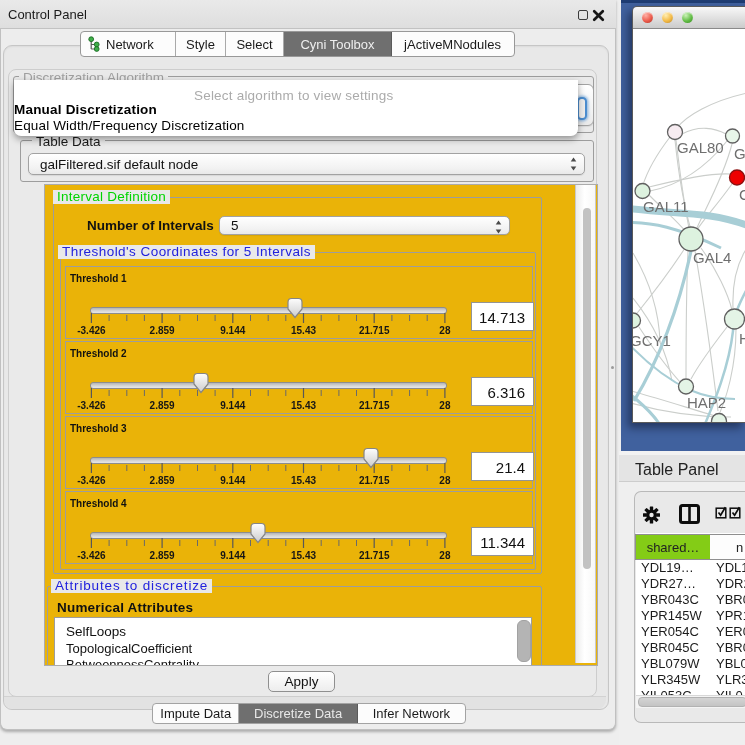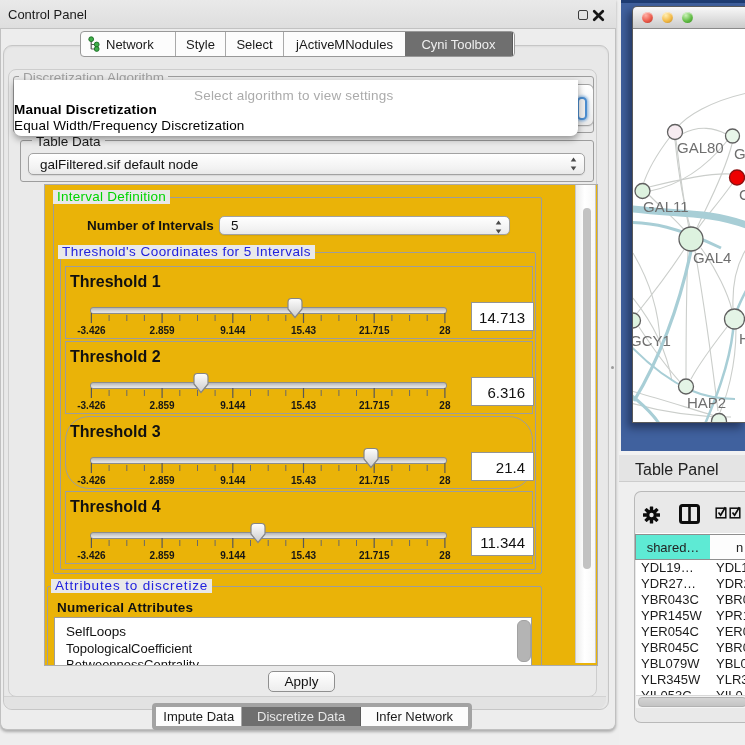--- a/index.html
+++ b/index.html
@@ -6,21 +6,21 @@
   body{width:745px;height:745px;overflow:hidden;font-family:"Liberation Sans",sans-serif;background:#eeeeee;}
   #root{position:absolute;left:0;top:0;width:745px;height:745px;overflow:hidden;}
   .abs{position:absolute;}
   .gbox{position:absolute;border:1px solid #9d9d9d;border-radius:3px;}
   .gtitle{position:absolute;background:#e9e9e9;padding:0 4px;font-size:13.5px;line-height:14px;white-space:nowrap;}
   .combo{position:absolute;background:linear-gradient(#ffffff,#f2f2f2 70%,#e9e9e9);border:1px solid #a2a2a2;border-radius:5px;box-shadow:0 1px 1px rgba(0,0,0,0.08);}
   .combo .ct{position:absolute;left:11px;top:0;bottom:0;display:flex;align-items:center;font-size:13.5px;color:#111;}
   .stepper{position:absolute;top:0;bottom:0;display:flex;align-items:center;}
   .vfield{position:absolute;background:#ffffff;border:1px solid #949494;font-size:15px;color:#111;display:flex;align-items:center;justify-content:flex-end;padding-right:8px;padding-top:2px;}
   .thbox{position:absolute;border:1px solid #9d9d9d;left:20px;width:466px;height:71px;}
-  .thlabel{position:absolute;left:4px;top:6px;font-weight:bold;font-size:16px;color:#111;}
+  .thlabel{position:absolute;left:4px;top:6px;font-weight:bold;font-size:10px;color:#111;}
   .track{position:absolute;left:24px;top:40px;width:355px;height:5px;border:1px solid #8d8d8d;border-radius:3px;background:linear-gradient(#b5b5b5,#d9d9d9 60%,#e6e6e6);}
   .seg{display:flex;align-items:center;justify-content:center;font-size:13px;color:#1a1a1a;white-space:nowrap;}
   .tick-svg{position:absolute;left:0;top:0;}
 </style>
 </head>
 <body>
 <div id="root">
   <div class="abs" style="left:0;top:0;width:614px;height:729px;background:#ededed;border:1px solid #c0c0c0;border-top:none;border-radius:0 0 7px 7px;box-shadow:0 1.5px 3px rgba(0,0,0,0.28);"></div>
 
   <div class="abs" style="left:0;top:0;width:616px;height:28px;background:linear-gradient(#e9e9e9,#dedede);border-bottom:1px solid #c2c2c2;"></div>
@@ -38,22 +38,22 @@
     <div class="seg" style="width:95px;border-right:1px solid #a9a9a9;justify-content:flex-start;padding-left:7px;box-sizing:border-box;">
       <svg width="12" height="16" viewBox="0 0 12 16" style="margin-right:6px;">
           <path d="M3.2 4 L3.2 13 M3.2 8.5 L8.5 8.5 M3.2 13 L8.5 13" stroke="#5a5a5a" stroke-width="1.2" fill="none"></path>
           <circle cx="3.2" cy="3.2" r="2.4" fill="#3fae49" stroke="#1c6b24" stroke-width="0.9"></circle>
           <circle cx="8.7" cy="8.5" r="2.4" fill="#3fae49" stroke="#1c6b24" stroke-width="0.9"></circle>
           <circle cx="8.7" cy="13" r="2.4" fill="#3fae49" stroke="#1c6b24" stroke-width="0.9"></circle>
         </svg>
       Network</div>    
       <div class="seg" style="width:49px;border-right:1px solid #a9a9a9;">Style</div>
     <div class="seg" style="width:57px;border-right:1px solid #a9a9a9;">Select</div>
+    <div class="seg" style="width:107px;background:#6f6f6f;color:#efefef;border-right:1px solid #5a5a5a;">Cyni Toolbox</div>
     <div class="seg" style="width:121px;">jActiveMNodules</div>
-    <div class="seg" style="width:107px;background:#6f6f6f;color:#efefef;border-right:1px solid #5a5a5a;">Cyni Toolbox</div>
   </div>
 
   <div class="gbox" style="left:13px;top:76px;width:579px;height:55px;"></div>
   <div class="gtitle" style="left:19px;top:71px;color:#9f9f9f;">Discretization Algorithm</div>
 
   <div class="combo" style="left:22px;top:84px;width:570px;height:40px;border-radius:6px;"></div>
   <div class="abs" style="left:577px;top:97px;width:6px;height:19px;border:2px solid #4b8cce;border-radius:4.5px;background:#ededed;box-shadow:0 0 2.5px 1.5px rgba(90,150,210,0.6);"></div>
 
   <div class="gbox" style="left:20px;top:140px;width:572px;height:40px;"></div>
   <div class="gtitle" style="left:32px;top:135px;color:#1a1a1a;">Table Data</div>
@@ -160,21 +160,21 @@
           <defs>
             <linearGradient id="tg1" x1="0" y1="0" x2="0" y2="1">
               <stop offset="0" stop-color="#fdfdfd"></stop>
               <stop offset="1" stop-color="#cccccc"></stop>
             </linearGradient>
           </defs>
           <path d="M2 5.2 Q2 1.5 5.5 1.5 L12.5 1.5 Q16 1.5 16 5.2 L16 12 L9 20.5 L2 12 Z" fill="url(#tg1)" stroke="#858585" stroke-width="1.2"></path>
         </svg>
       <div class="vfield" style="left:405px;top:35px;width:53px;height:25px;">6.316</div>
     </div>
-    <div class="thbox" style="top:231px;border-radius:24px;">
+    <div class="thbox" style="top:231px;">
       <div class="thlabel">Threshold 3</div>
       <div class="track"></div>
       <svg class="tick-svg" style="left:20px;top:46px;" width="364" height="11" viewBox="0 0 364 11">
           <line x1="5.4" y1="0" x2="5.4" y2="10" stroke="#585858" stroke-width="1.2"></line>
           <line x1="23.1" y1="2" x2="23.1" y2="8" stroke="#6a6a6a" stroke-width="1"></line>
           <line x1="40.8" y1="2" x2="40.8" y2="8" stroke="#6a6a6a" stroke-width="1"></line>
           <line x1="58.4" y1="2" x2="58.4" y2="8" stroke="#6a6a6a" stroke-width="1"></line>
           <line x1="76.1" y1="0" x2="76.1" y2="10" stroke="#585858" stroke-width="1.2"></line>
           <line x1="93.8" y1="2" x2="93.8" y2="8" stroke="#6a6a6a" stroke-width="1"></line>
           <line x1="111.5" y1="2" x2="111.5" y2="8" stroke="#6a6a6a" stroke-width="1"></line>
@@ -267,21 +267,21 @@
   <div class="abs" style="left:575px;top:185px;width:19px;height:478px;background:linear-gradient(90deg,#ececec,#ffffff 45%,#f7f7f7);border-left:1px solid #c9c9c9;border-right:1px solid #c9c9c9;"></div>
   <div class="abs" style="left:582.5px;top:208px;width:8.5px;height:361px;border-radius:5px;background:#c2c2c2;"></div>
 
   <div class="abs" style="left:14px;top:80px;width:564px;height:56px;background:#ffffff;border-radius:0 0 7px 7px;box-shadow:0 3px 7px rgba(0,0,0,0.38);"></div>
   <div class="abs" style="left:194px;top:88px;font-size:13.5px;letter-spacing:0.2px;color:#ababab;">Select algorithm to view settings</div>
   <div class="abs" style="left:14px;top:102px;font-size:13.5px;font-weight:bold;letter-spacing:0.2px;color:#000;">Manual Discretization</div>
   <div class="abs" style="left:14px;top:118px;font-size:13.5px;letter-spacing:0.15px;color:#000;">Equal Width/Frequency Discretization</div>
 
   <div class="abs" style="left:268px;top:671px;width:65px;height:19px;background:linear-gradient(#ffffff,#ededed);border:1px solid #8f8f8f;border-radius:5px;display:flex;align-items:center;justify-content:center;font-size:13.5px;color:#111;">Apply</div>
 
-  <div class="abs" style="left:152px;top:703px;width:312px;height:19px;background:#fcfcfc;border:4px solid #a3a3a3;border-radius:4px;display:flex;overflow:hidden;">
+  <div class="abs" style="left:152px;top:703px;width:312px;height:19px;background:#fcfcfc;border:1px solid #a3a3a3;border-radius:4px;display:flex;overflow:hidden;">
     <div class="seg" style="width:86px;border-right:1px solid #a9a9a9;">Impute Data</div>
     <div class="seg" style="width:118px;background:#6f6f6f;color:#e8e8e8;border-right:1px solid #5a5a5a;">Discretize Data</div>
     <div class="seg" style="width:108px;">Infer Network</div>
   </div>
 
   <div class="abs" style="left:611px;top:366px;width:3px;height:3px;border-radius:50%;background:#9a9a9a;"></div>
 
   <div class="abs" style="left:621px;top:0;width:124px;height:451px;background:#40619e;border-top:3px solid #1e3c72;box-sizing:border-box;"></div>
   <div class="abs" style="left:632px;top:6px;width:113px;height:415px;border:1px solid #5a5a5a;border-right:none;border-radius:5px 0 0 0;box-shadow:-4px 5px 9px rgba(10,15,40,0.5);overflow:hidden;">
     <div class="abs" style="left:0;top:0;width:113px;height:21px;background:linear-gradient(#f8f8f8,#cbcbcb);border-bottom:1px solid #8a8a8a;">
@@ -392,21 +392,21 @@
     <line x1="10.5" y1="1.5" x2="10.5" y2="18.5" stroke="#0d0d0d" stroke-width="2.6"></line>
   </svg>
   <svg class="abs" style="left:715px;top:505px;" width="27" height="15" viewBox="0 0 27 15">
     <rect x="1.2" y="3.2" width="9.6" height="9.6" fill="none" stroke="#0d0d0d" stroke-width="1.5"></rect>
     <path d="M3.5 7.5 L5.6 10.2 L10.4 2.2" fill="none" stroke="#0d0d0d" stroke-width="1.7"></path>
     <rect x="15.2" y="3.2" width="9.6" height="9.6" fill="none" stroke="#0d0d0d" stroke-width="1.5"></rect>
     <path d="M17.5 7.5 L19.6 10.2 L24.4 2.2" fill="none" stroke="#0d0d0d" stroke-width="1.7"></path>
   </svg>
 
   <div class="abs" style="left:636px;top:533px;width:109px;height:162px;background:#ffffff;"></div>
-  <div class="abs" style="left:635px;top:534px;width:74px;height:24px;background:#5eead4;border:1px solid #8f8f8f;display:flex;align-items:center;justify-content:center;font-size:13px;color:#222;">shared…</div>
+  <div class="abs" style="left:635px;top:534px;width:74px;height:24px;background:#84cc16;border:1px solid #8f8f8f;display:flex;align-items:center;justify-content:center;font-size:13px;color:#222;">shared…</div>
   <div class="abs" style="left:710px;top:534px;width:35px;height:24px;background:#fdfdfd;border-top:1px solid #8f8f8f;border-bottom:1px solid #8f8f8f;padding-left:26px;display:flex;align-items:center;font-size:13px;color:#222;">n…</div>
   <div class="abs" style="left:641px;top:560px;font-size:13px;color:#1c1c1c;">YDL19…</div>
   <div class="abs" style="left:716px;top:560px;font-size:13px;color:#1c1c1c;">YDL1</div>
   <div class="abs" style="left:641px;top:576px;font-size:13px;color:#1c1c1c;">YDR27…</div>
   <div class="abs" style="left:716px;top:576px;font-size:13px;color:#1c1c1c;">YDR2</div>
   <div class="abs" style="left:641px;top:592px;font-size:13px;color:#1c1c1c;">YBR043C</div>
   <div class="abs" style="left:716px;top:592px;font-size:13px;color:#1c1c1c;">YBR0</div>
   <div class="abs" style="left:641px;top:608px;font-size:13px;color:#1c1c1c;">YPR145W</div>
   <div class="abs" style="left:716px;top:608px;font-size:13px;color:#1c1c1c;">YPR1</div>
   <div class="abs" style="left:641px;top:624px;font-size:13px;color:#1c1c1c;text-align:center;">YER054C</div>

